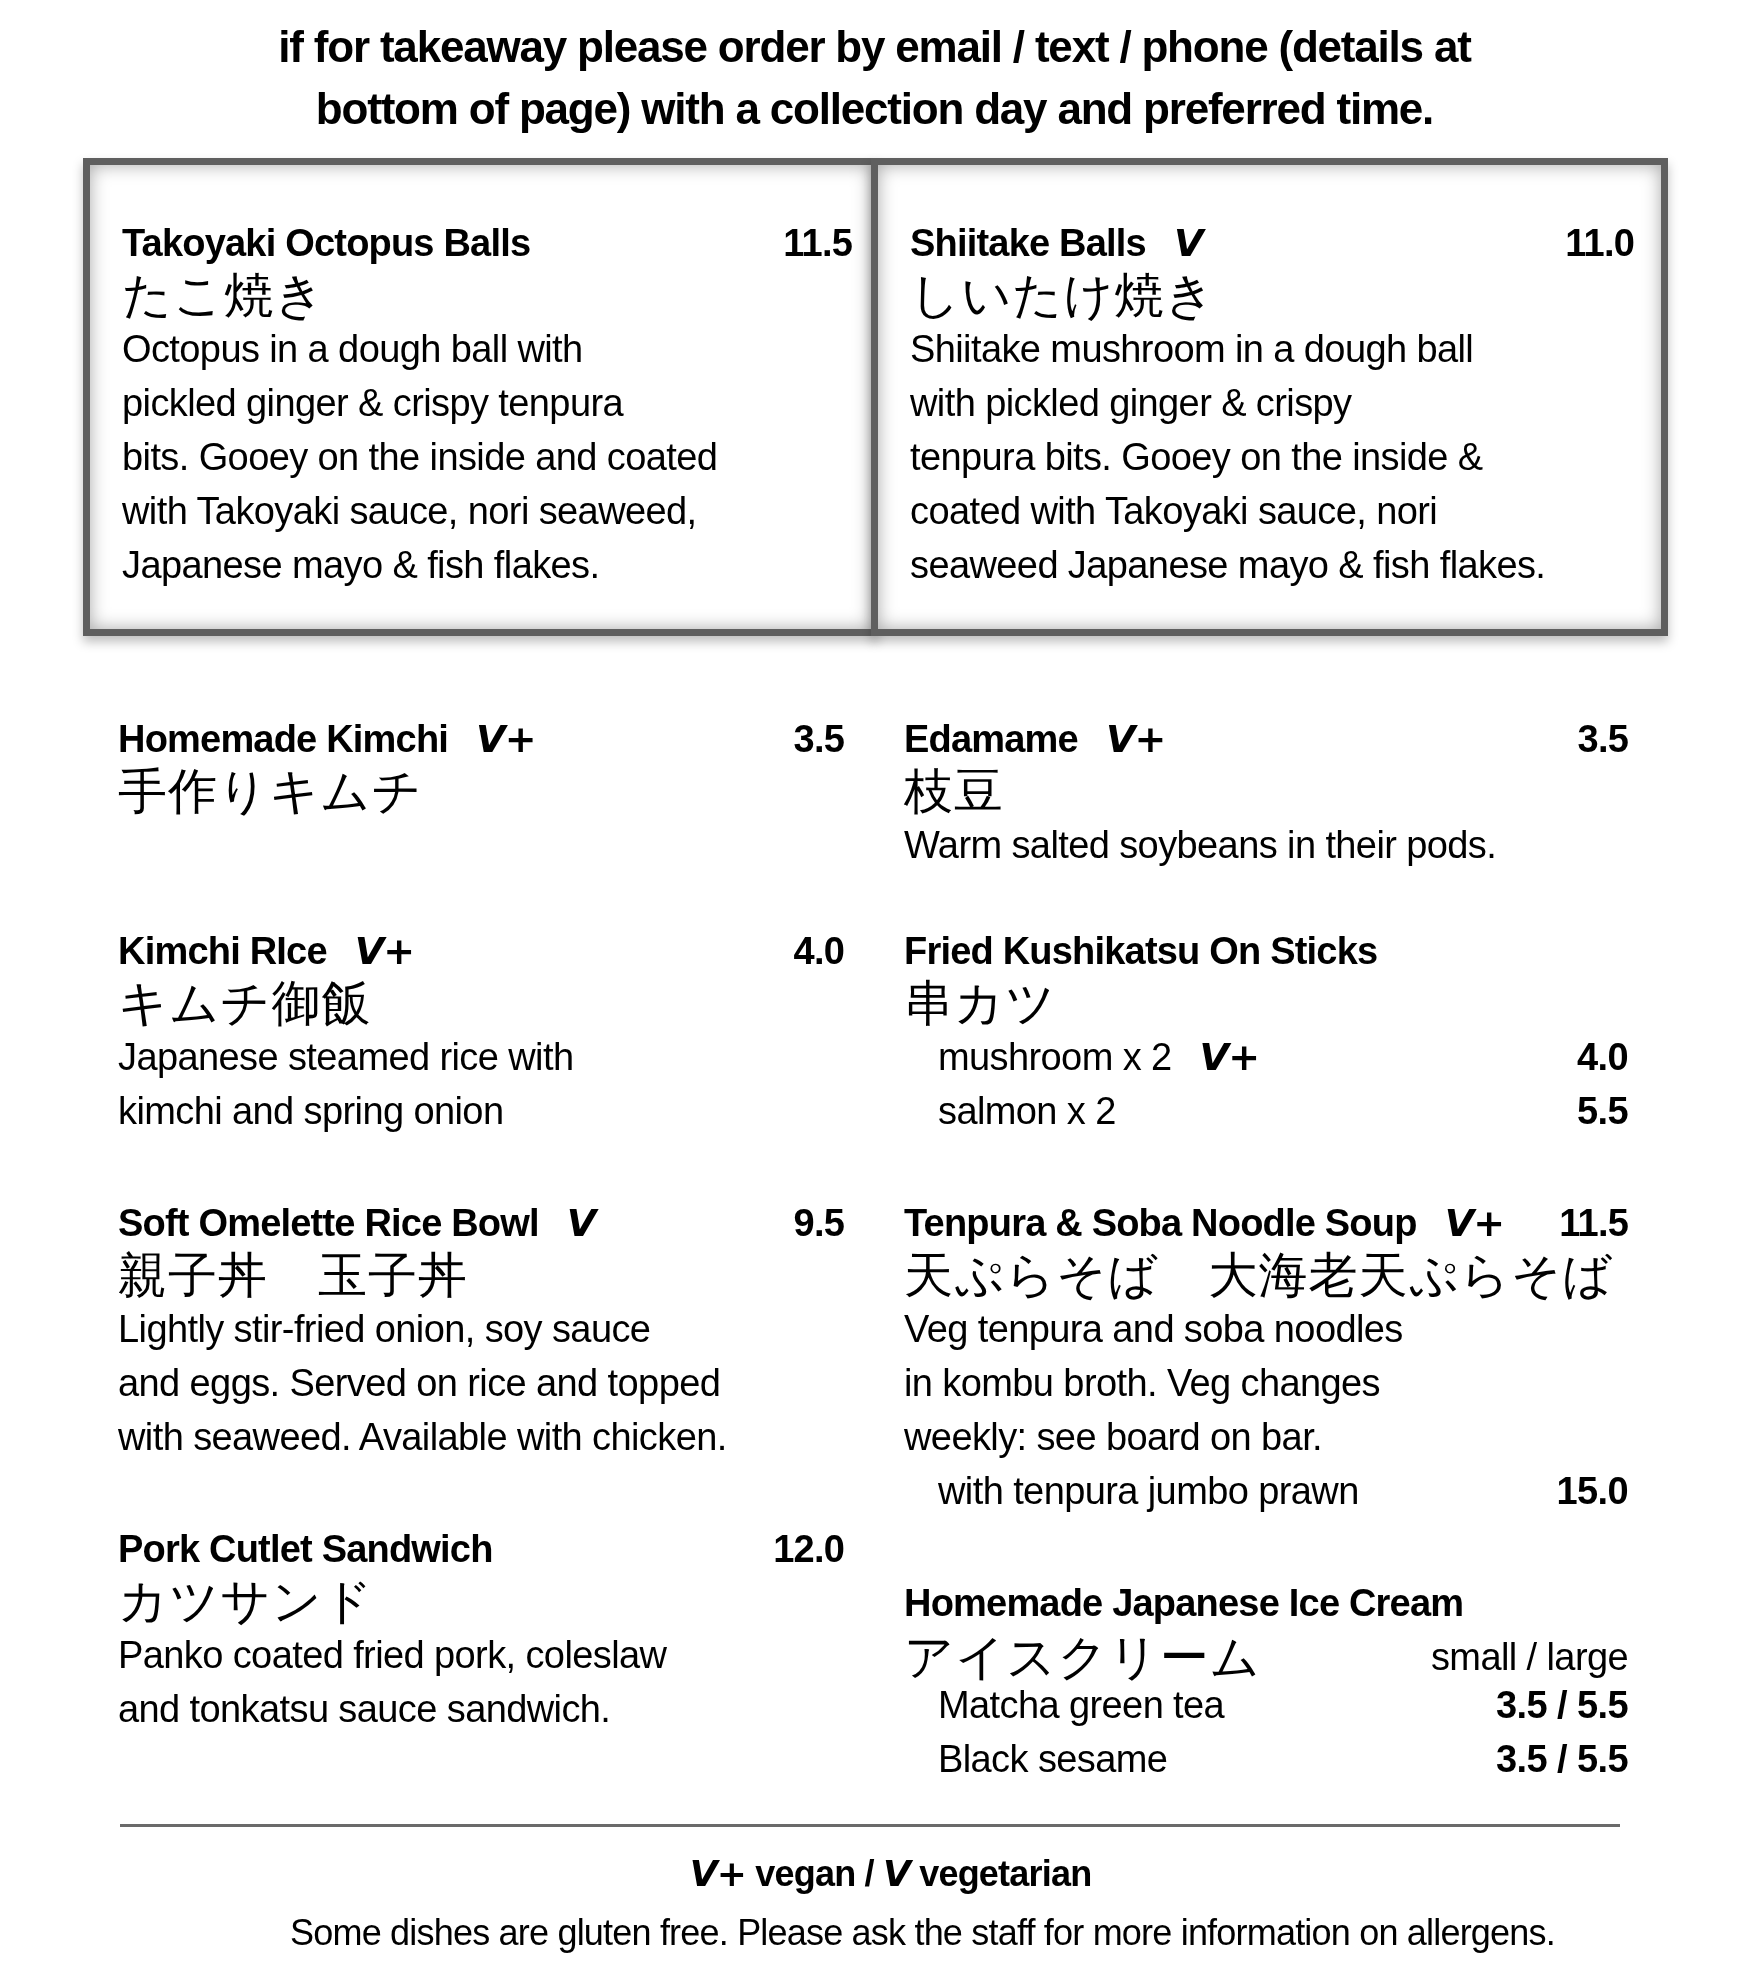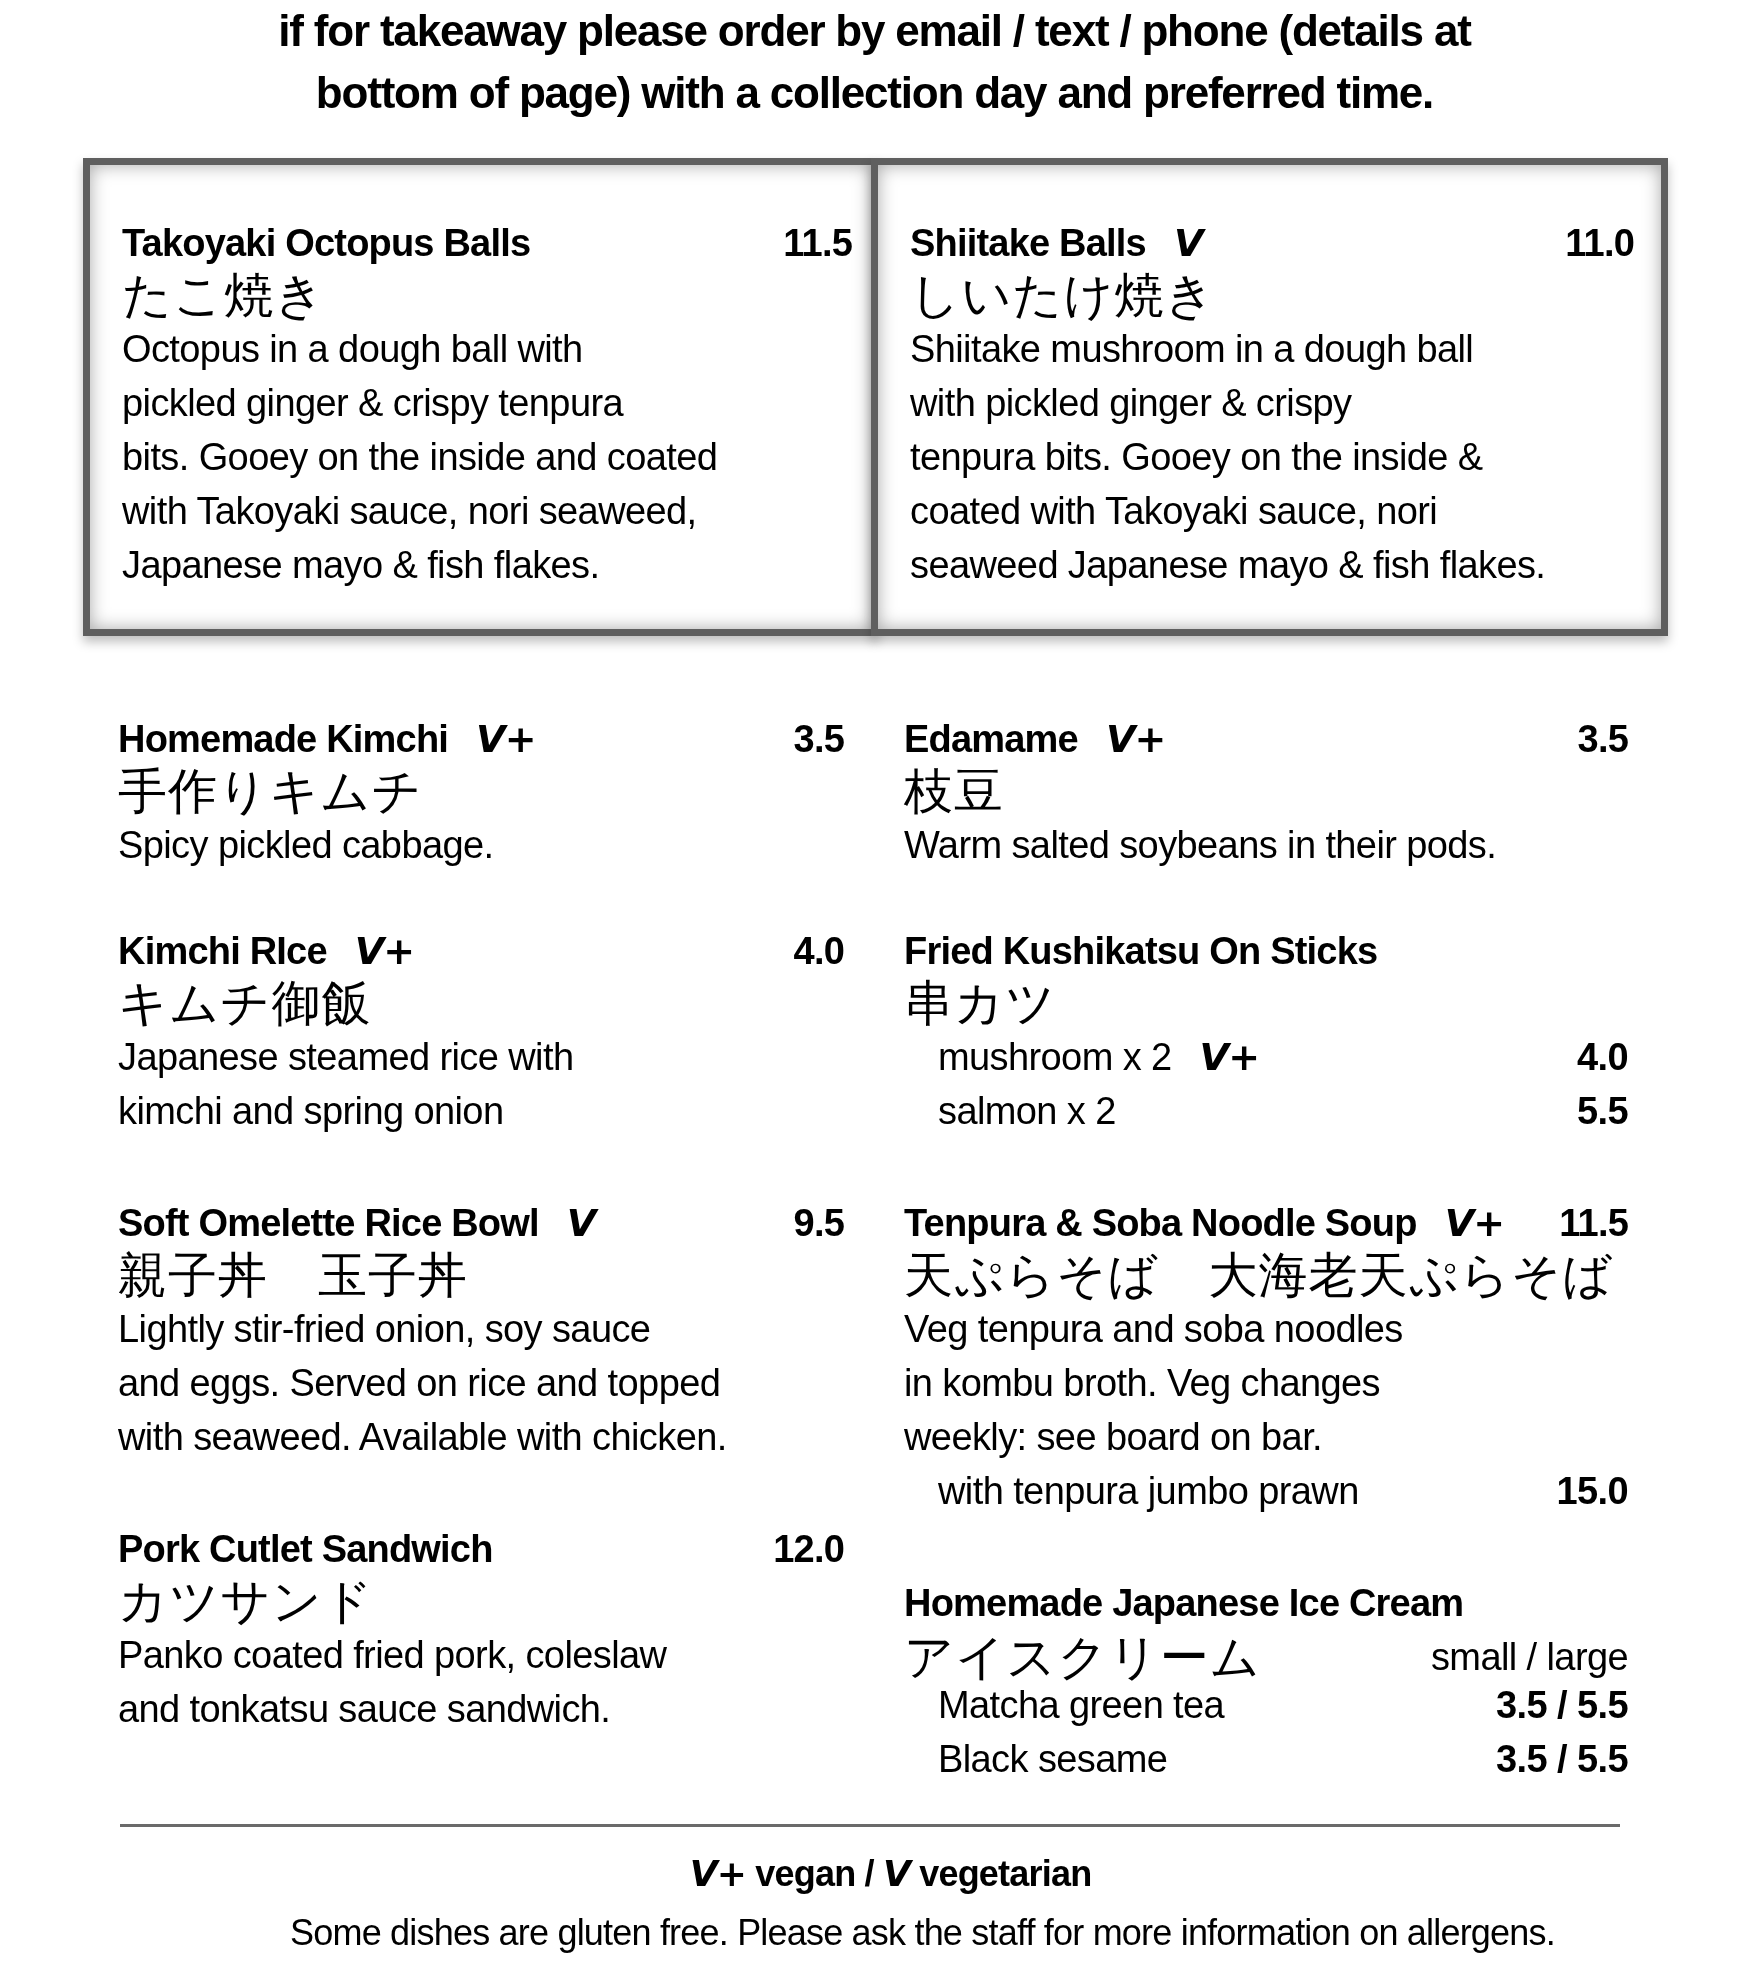--- a/index.html
+++ b/index.html
@@ -3,21 +3,21 @@
   <meta charset="utf-8">
   <style>
     html, body { margin: 0; padding: 0; background: #ffffff; }
     body {
       width: 1749px; height: 1962px; position: relative; overflow: hidden;
       font-family: "Liberation Sans", "DejaVu Sans", sans-serif; color: #000;
     }
     .header {
       position: absolute; left: 0; top: 0; width: 1749px;
       text-align: center; font-weight: bold; font-size: 44px; line-height: 62px;
-      letter-spacing: -1.2px; padding-top: 0px;
+      letter-spacing: -1.2px; padding-top: 16px;
     }
     .header div { white-space: nowrap; }
 
     
     .feature-box {
       position: absolute; top: 158px; height: 478px;
       border: 7px solid #5f5f5f; background: #fff;
       box-shadow: inset 0 0 18px rgba(0,0,0,0.35), 0 6px 10px rgba(0,0,0,0.25);
       box-sizing: border-box;
     }
@@ -77,21 +77,20 @@
 coated with Takoyaki sauce, nori
 seaweed Japanese mayo &amp; fish flakes.</div>
 </div>
 
 <div class="item" style="left:118px; top:712px; width:726px;">
   <div class="title-row">
     <span class="name"><span>Homemade Kimchi</span><span class="badge">V+</span></span>
     <span class="price">3.5</span>
   </div>
   <div class="jp">手作りキムチ</div>
-  <div class="desc">Spicy pickled cabbage.</div>
 </div>
 
 <div class="item" style="left:118px; top:924px; width:726px;">
   <div class="title-row">
     <span class="name"><span>Kimchi RIce</span><span class="badge">V+</span></span>
     <span class="price">4.0</span>
   </div>
   <div class="jp">キムチ御飯</div>
   <div class="desc">Japanese steamed rice with
 kimchi and spring onion</div>

